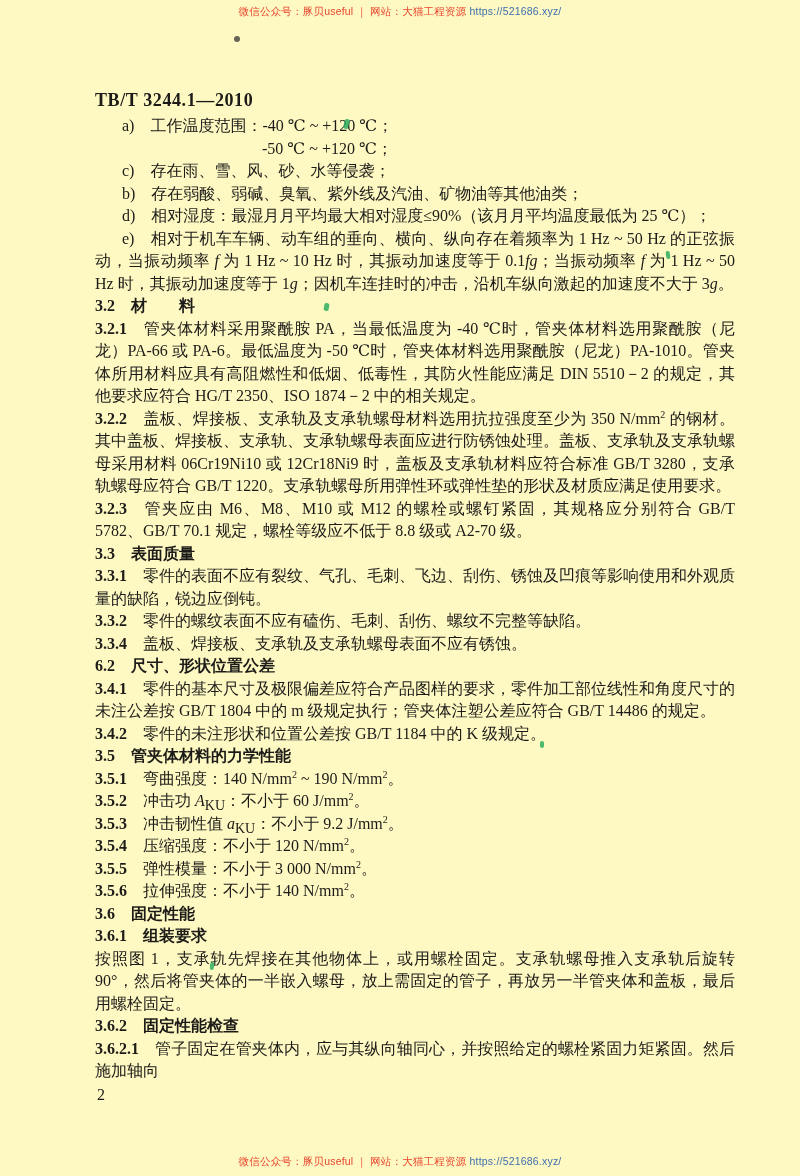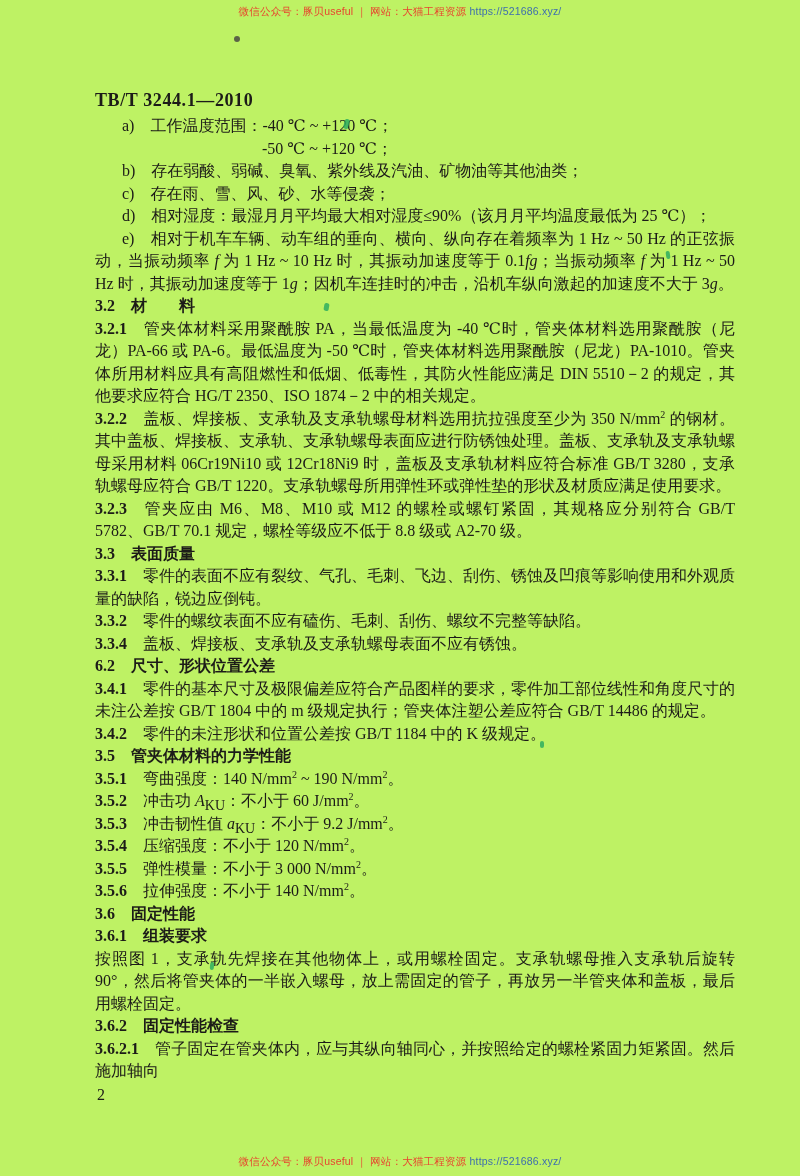--- a/index.html
+++ b/index.html
@@ -5,21 +5,21 @@
   * { margin: 0; padding: 0; box-sizing: border-box; }
   html, body { width: 800px; height: 1176px; }
   body {
     font-family: "Liberation Serif", "DejaVu Serif", serif;
     background: #e9e9e9;
   }
   .page {
     position: relative;
     width: 800px;
     height: 1176px;
-    background: #bef264;
+    background: #fef9c3;
     overflow: hidden;
     color: #1c1b18;
   }
   .watermark {
     position: absolute;
     left: 0; right: 0;
     text-align: center;
     font-family: "Liberation Sans", sans-serif;
     font-size: 10.5px;
     color: #e8442e;
@@ -81,22 +81,22 @@
 
   <div class="watermark top">
     <span>微信公众号：豚贝useful ｜ 网站：大猫工程资源 </span><span class="wm-url">https://521686.xyz/</span>
   </div>
 
   <div class="doc-number">TB/T 3244.1—2010</div>
 
   <div class="content" id="content">
       <p class="block item"><span>a) 工作温度范围：-40 ℃ ~ +120 ℃；</span></p>
       <p class="block cont"><span>-50 ℃ ~ +120 ℃；</span></p>
+      <p class="block item"><span>c) 存在雨、雪、风、砂、水等侵袭；</span></p>
       <p class="block item"><span>b) 存在弱酸、弱碱、臭氧、紫外线及汽油、矿物油等其他油类；</span></p>
-      <p class="block item"><span>c) 存在雨、雪、风、砂、水等侵袭；</span></p>
       <p class="block item"><span>d) 相对湿度：最湿月月平均最大相对湿度≤90%（该月月平均温度最低为 25 ℃）；</span></p>
       <p class="block item"><span>e) 相对于机车车辆、动车组的垂向、横向、纵向存在着频率为 1 Hz ~ 50 Hz 的正弦振动，当振动频率 </span><span class="i">f</span><span> 为 1 Hz ~ 10 Hz 时，其振动加速度等于 0.1</span><span class="i">fg</span><span>；当振动频率 </span><span class="i">f</span><span> 为 1 Hz ~ 50 Hz 时，其振动加速度等于 1</span><span class="i">g</span><span>；因机车连挂时的冲击，沿机车纵向激起的加速度不大于 3</span><span class="i">g</span><span>。</span></p>
       <p class="block heading"><span>3.2 材　　料</span></p>
       <p class="block clause"><span class="b">3.2.1</span><span> 管夹体材料采用聚酰胺 PA，当最低温度为 -40 ℃时，管夹体材料选用聚酰胺（尼龙）PA-66 或 PA-6。最低温度为 -50 ℃时，管夹体材料选用聚酰胺（尼龙）PA-1010。管夹体所用材料应具有高阻燃性和低烟、低毒性，其防火性能应满足 DIN 5510－2 的规定，其他要求应符合 HG/T 2350、ISO 1874－2 中的相关规定。</span></p>
       <p class="block clause"><span class="b">3.2.2</span><span> 盖板、焊接板、支承轨及支承轨螺母材料选用抗拉强度至少为 350 N/mm</span><span class="sup">2</span><span> 的钢材。其中盖板、焊接板、支承轨、支承轨螺母表面应进行防锈蚀处理。盖板、支承轨及支承轨螺母采用材料 06Cr19Ni10 或 12Cr18Ni9 时，盖板及支承轨材料应符合标准 GB/T 3280，支承轨螺母应符合 GB/T 1220。支承轨螺母所用弹性环或弹性垫的形状及材质应满足使用要求。</span></p>
       <p class="block clause"><span class="b">3.2.3</span><span> 管夹应由 M6、M8、M10 或 M12 的螺栓或螺钉紧固，其规格应分别符合 GB/T 5782、GB/T 70.1 规定，螺栓等级应不低于 8.8 级或 A2-70 级。</span></p>
       <p class="block heading"><span>3.3 表面质量</span></p>
       <p class="block clause"><span class="b">3.3.1</span><span> 零件的表面不应有裂纹、气孔、毛刺、飞边、刮伤、锈蚀及凹痕等影响使用和外观质量的缺陷，锐边应倒钝。</span></p>
       <p class="block clause"><span class="b">3.3.2</span><span> 零件的螺纹表面不应有磕伤、毛刺、刮伤、螺纹不完整等缺陷。</span></p>
       <p class="block clause"><span class="b">3.3.4</span><span> 盖板、焊接板、支承轨及支承轨螺母表面不应有锈蚀。</span></p>

